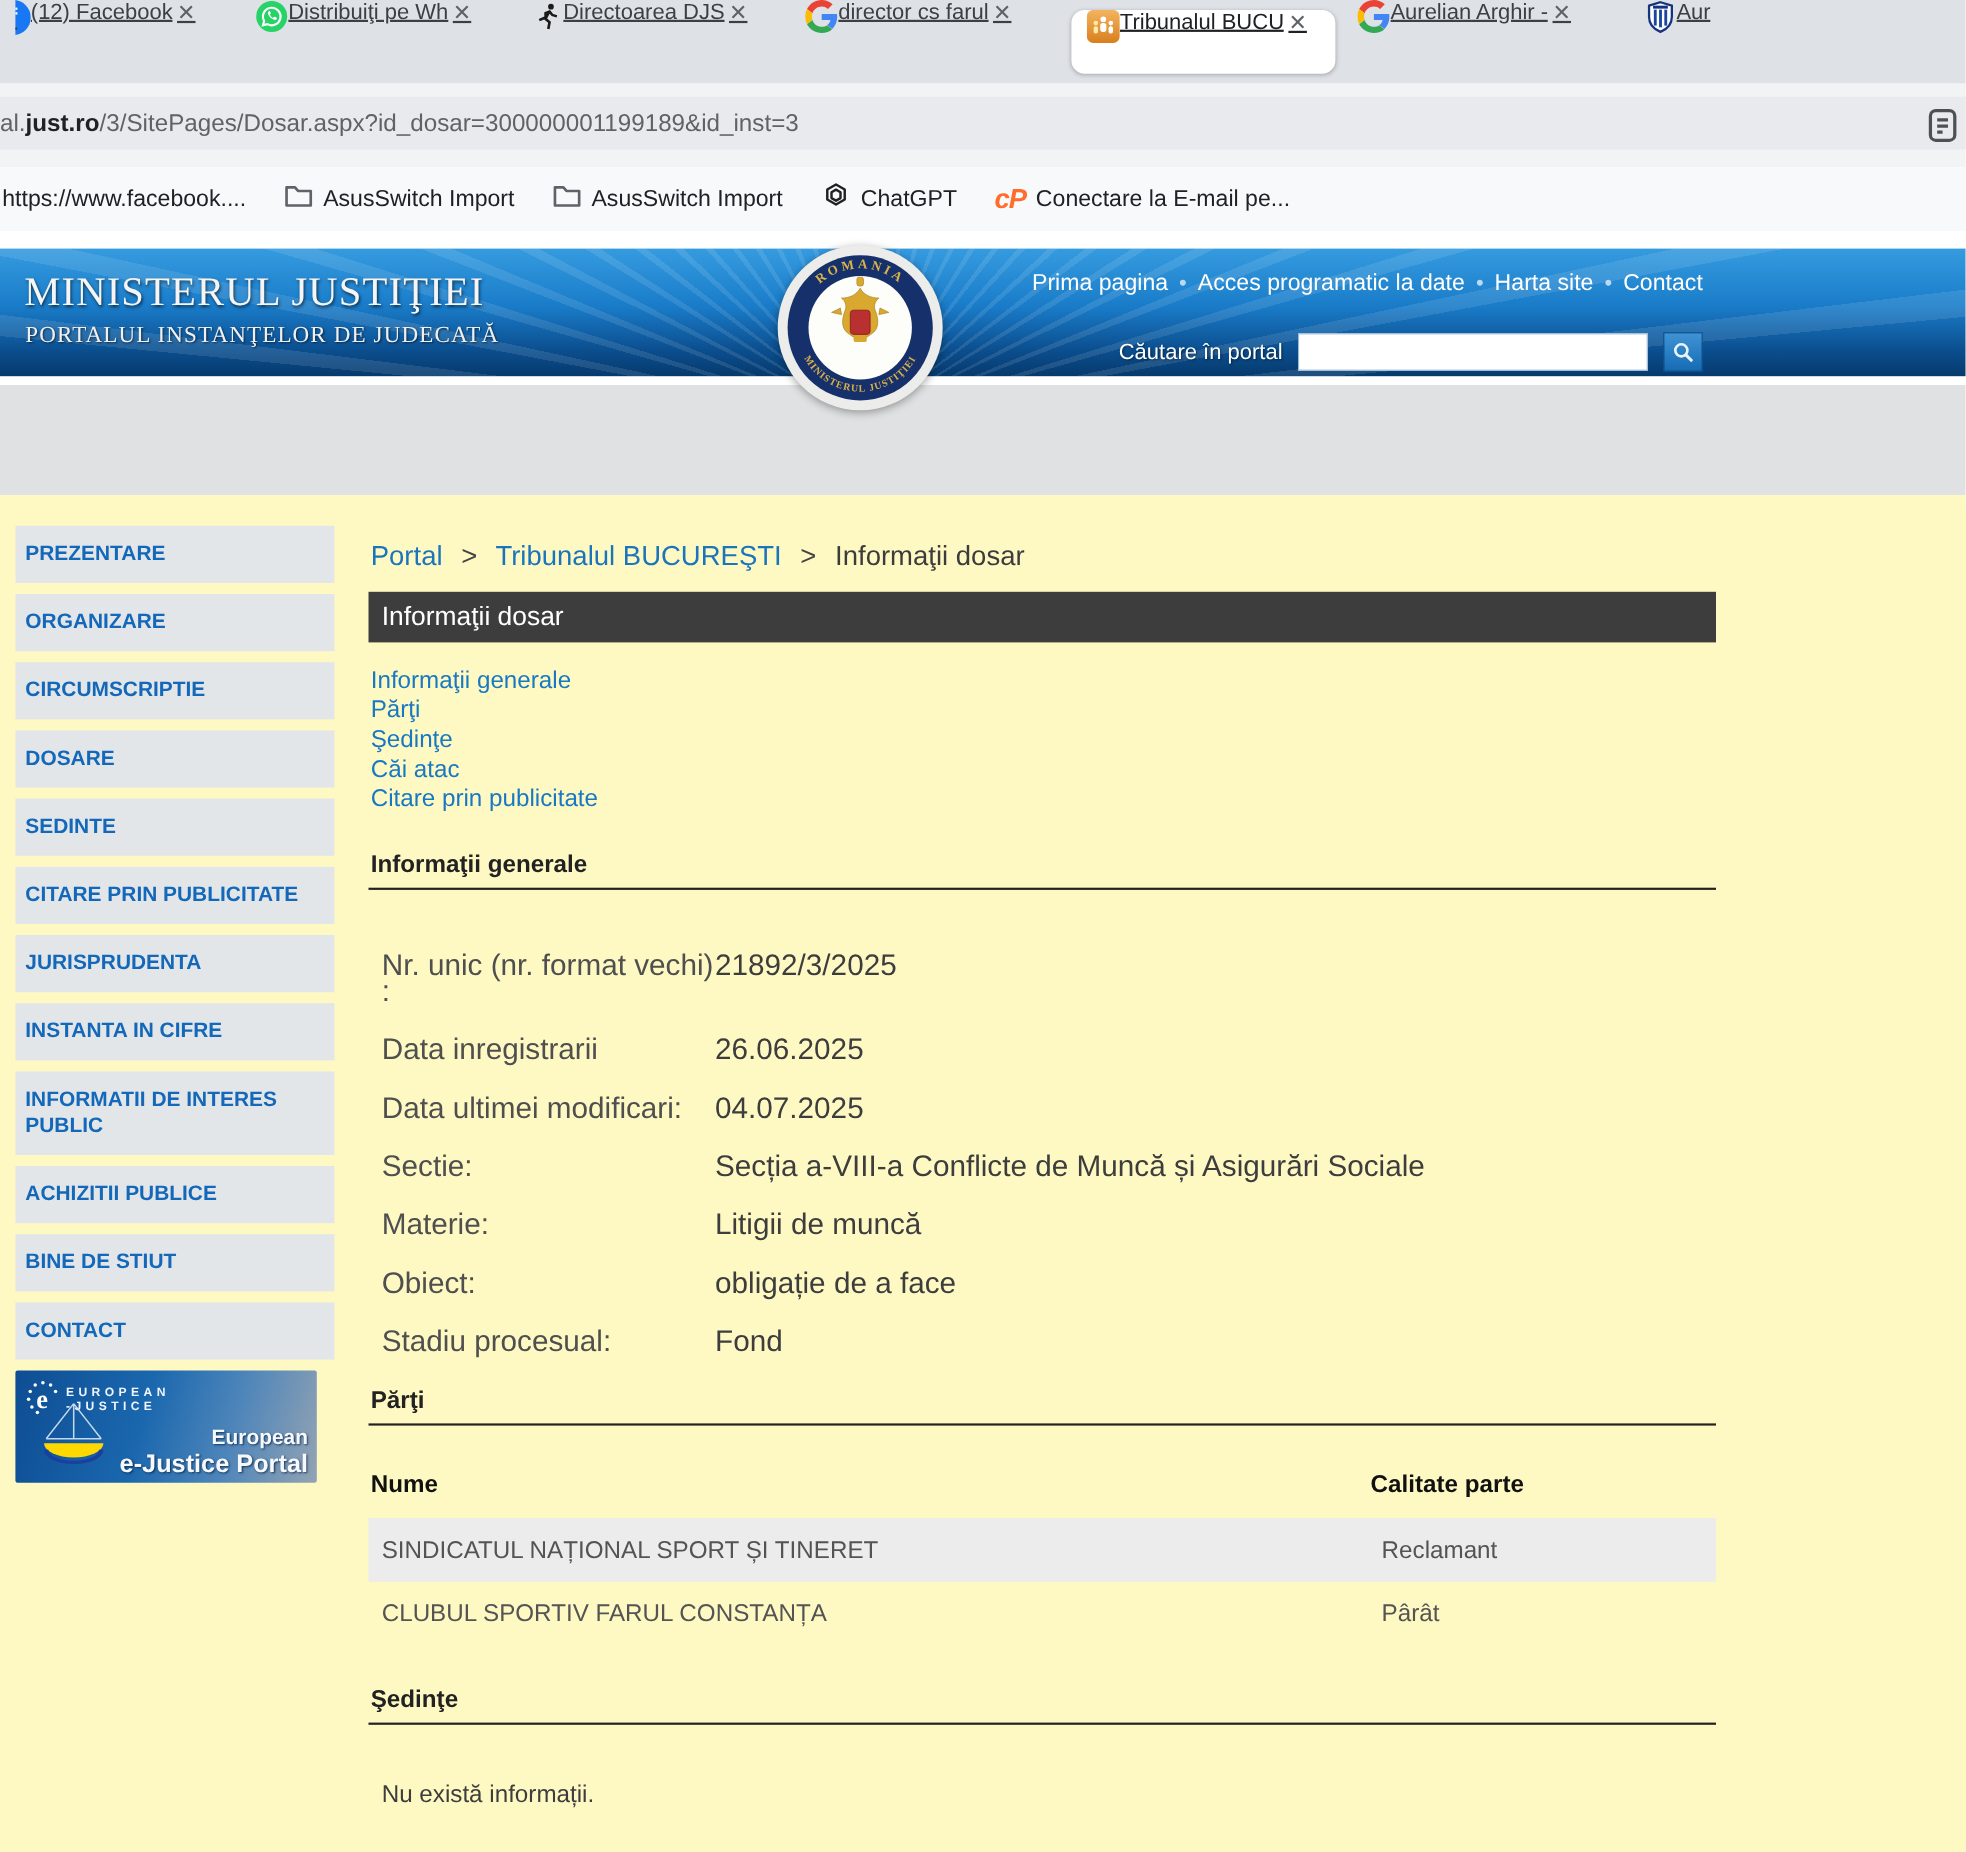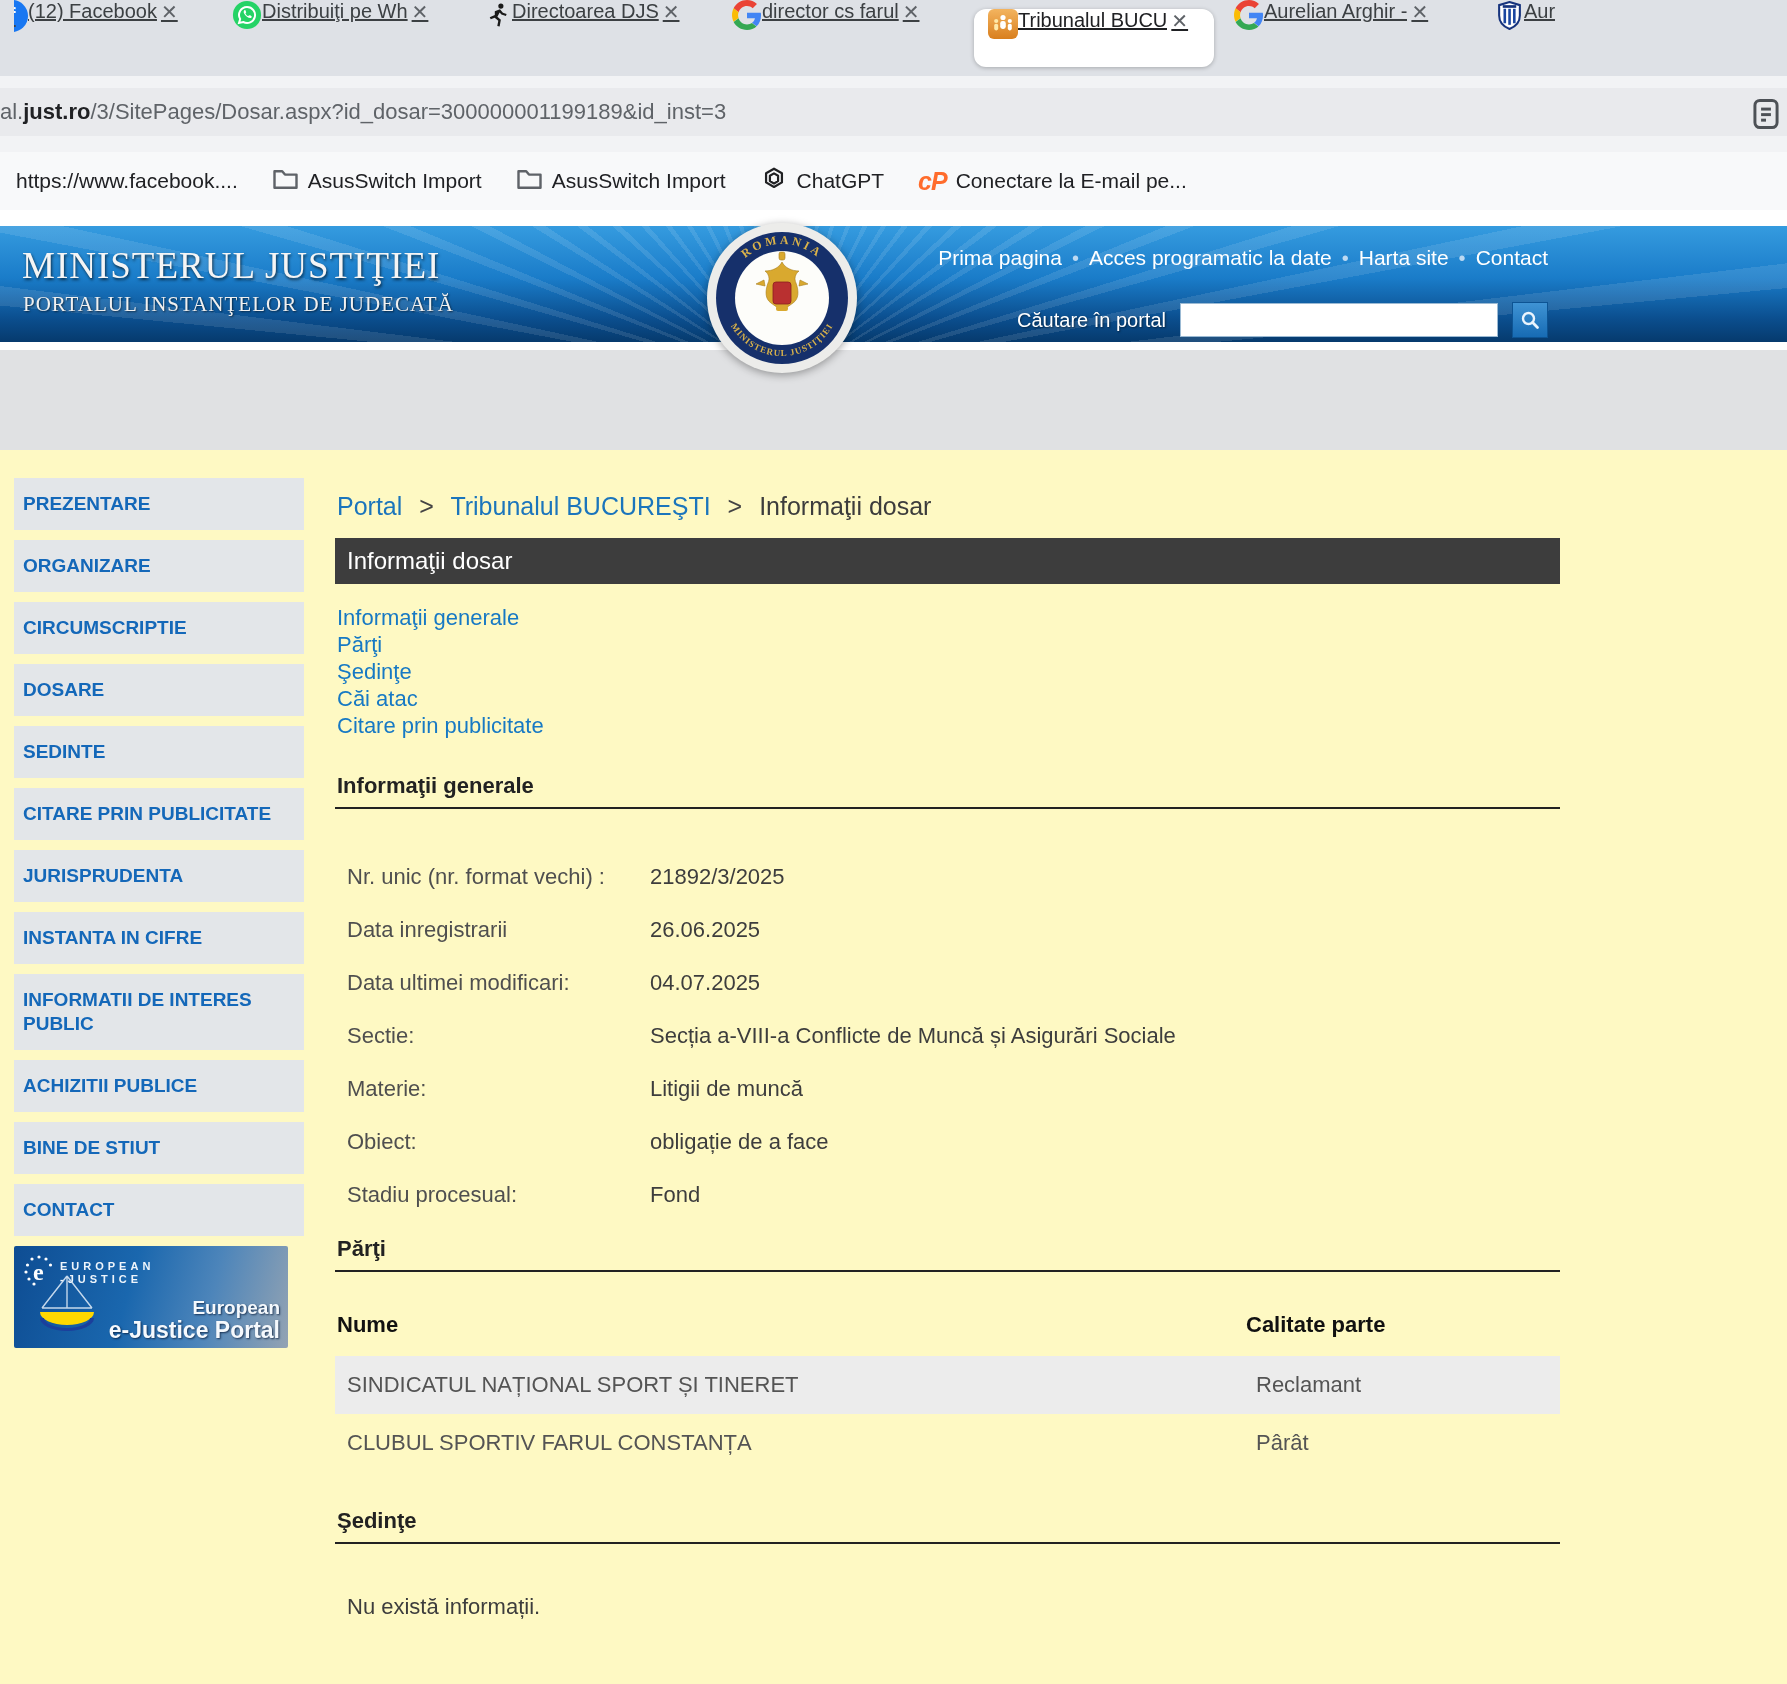--- a/index.html
+++ b/index.html
@@ -59,21 +59,21 @@
 
   .main { position:absolute; left:335px; top:0; width:1225px; }
   .breadcrumb { margin-top:42px; font-size:25px; color:#3c3c3c; padding-left:2px; }
   .breadcrumb a { color:#1b75bc; text-decoration:none; cursor:pointer; }
   .breadcrumb .sep { color:#444; padding:0 10px; }
   .darkbar { margin-top:17px; height:46px; background:#3d3d3d; color:#fff; font-size:24px; line-height:46px; padding-left:12px; }
   .quicklinks { margin-top:20px; padding-left:2px; }
   .quicklinks a { display:block; color:#1779c4; font-size:22px; line-height:27px; text-decoration:none; cursor:pointer; }
   .sechead { margin-top:34px; font-size:22px; font-weight:bold; color:#222; padding:0 0 8px 2px; border-bottom:2px solid #222; }
   .fields { margin-top:56px; padding-left:12px; }
-  .frow { display:flex; margin-bottom:29px; font-size:22px; line-height:24px; }
+  .frow { display:flex; margin-bottom:29px; font-size:27px; line-height:24px; }
   .frow .flabel { width:303px; color:#4f4f4f; flex-shrink:0; }
   .frow .fvalue { color:#3d3d3d; }
   .ptable { margin-top:40px; }
   .prow { display:grid; grid-template-columns:909px 1fr; font-size:22px; }
   .prow.phead { font-weight:bold; color:#111; padding:0 0 18px 2px; }
   .prow.pbody { color:#545454; padding:16px 0 16px 0; }
   .prow.pbody > div { padding:0 0 0 12px; }
   .prow.gray { background:#ececec; }
   .empty-note { margin-top:50px; padding-left:12px; font-size:22px; color:#3d3d3d; }
 </style>
@@ -185,21 +185,21 @@
     <svg width="30" height="32" viewBox="0 0 24 26">
         <rect x="3" y="2" width="18" height="22" rx="4" fill="none" stroke="#4d5156" stroke-width="2.4"></rect>
         <line x1="8" y1="9" x2="16" y2="9" stroke="#4d5156" stroke-width="2.4"></line>
         <line x1="8" y1="13.5" x2="16" y2="13.5" stroke="#4d5156" stroke-width="2.4"></line>
         <line x1="8" y1="18" x2="12" y2="18" stroke="#4d5156" stroke-width="2.4"></line>
       </svg>
   </span>
 </div>
 
 <div class="bookmarks">
-  <span class="bm" style="padding-left:16px">
+  <span class="bm" style="padding-left:2px">
     <span>https://www.facebook....</span>
   </span>
   <span class="bm">
     <span><svg width="27" height="22" viewBox="0 0 24 20">
           <path d="M2 3h7l2.5 3H22v12H2z" fill="none" stroke="#5f6368" stroke-width="2.2" stroke-linejoin="round"></path>
         </svg></span>
     <span>AsusSwitch Import</span>
   </span>
   <span class="bm">
     <span><svg width="27" height="22" viewBox="0 0 24 20">

